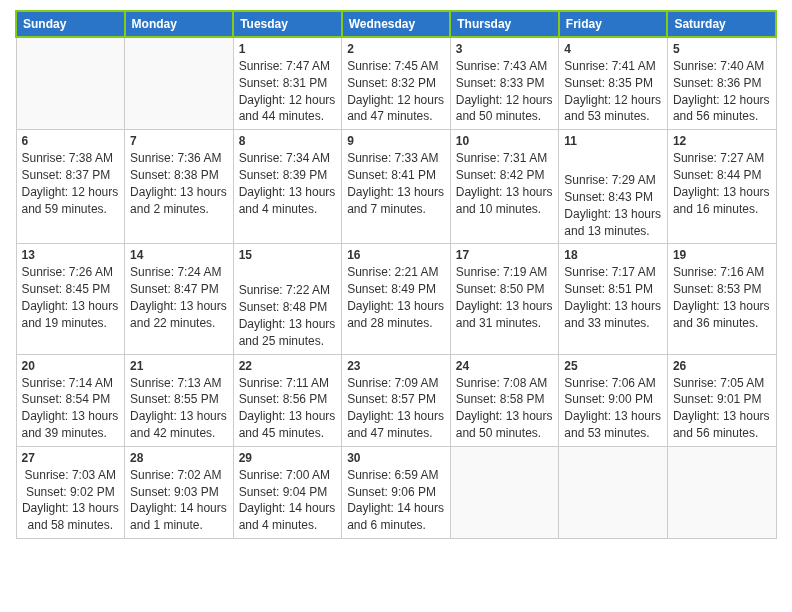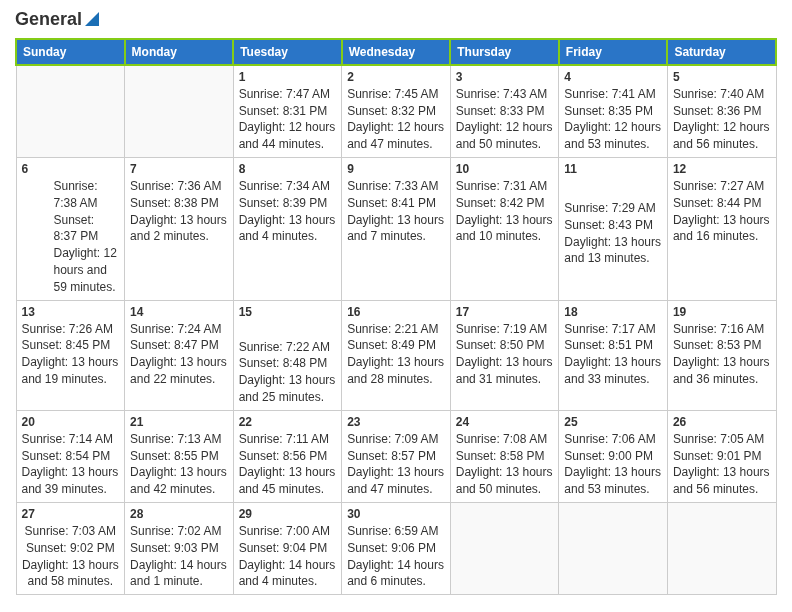--- a/index.html
+++ b/index.html
@@ -80,32 +80,20 @@
     .logo-text-block {
       display: flex;
       flex-direction: column;
       line-height: 1.1;
     }
   </style>
 </head>
 <body>
 
 <div class="page">
-  <div class="header">
-    <div class="logo-wrapper">
-      <div class="logo-text-block">
-        <span style="font-size:18px;font-weight:bold;color:#333;">General<span style="display:inline-block;width:0;height:0;border-style:solid;border-width:0 0 14px 14px;border-color:transparent transparent #1a6eb5 transparent;margin-left:3px;vertical-align:middle;margin-bottom:2px;"></span></span>
-        <span style="font-size:18px;font-weight:bold;color:#1a6eb5;"></span>
-      </div>
-    </div>
-    <div class="title-block">
-      <div class="title-month"></div>
-      <div class="title-location"></div>
-    </div>
-  </div>
 
   <table class="calendar">
     <thead>
       <tr>
       <th>Sunday</th>
           <th>Monday</th>
           <th>Tuesday</th>
           <th>Wednesday</th>
           <th>Thursday</th>
           <th>Friday</th>
@@ -143,21 +131,21 @@
           <td>
             <span class="day-number">5</span>
             <div class="day-detail" style="white-space: pre-line;">Sunrise: 7:40 AM
 Sunset: 8:36 PM
 Daylight: 12 hours and 56 minutes.</div>
           </td>
         </tr>
         <tr>
           <td>
             <span class="day-number">6</span>
-            <div class="day-detail" style="white-space: pre-line; margin-left: 32px;">Sunrise: 7:38 AM
+            <div class="day-detail" style="white-space: pre-line;">Sunrise: 7:38 AM
 Sunset: 8:37 PM
 Daylight: 12 hours and 59 minutes.</div>
           </td>
           <td>
             <span class="day-number">7</span>
             <div class="day-detail" style="white-space: pre-line;">Sunrise: 7:36 AM
 Sunset: 8:38 PM
 Daylight: 13 hours and 2 minutes.</div>
           </td>
           <td>

